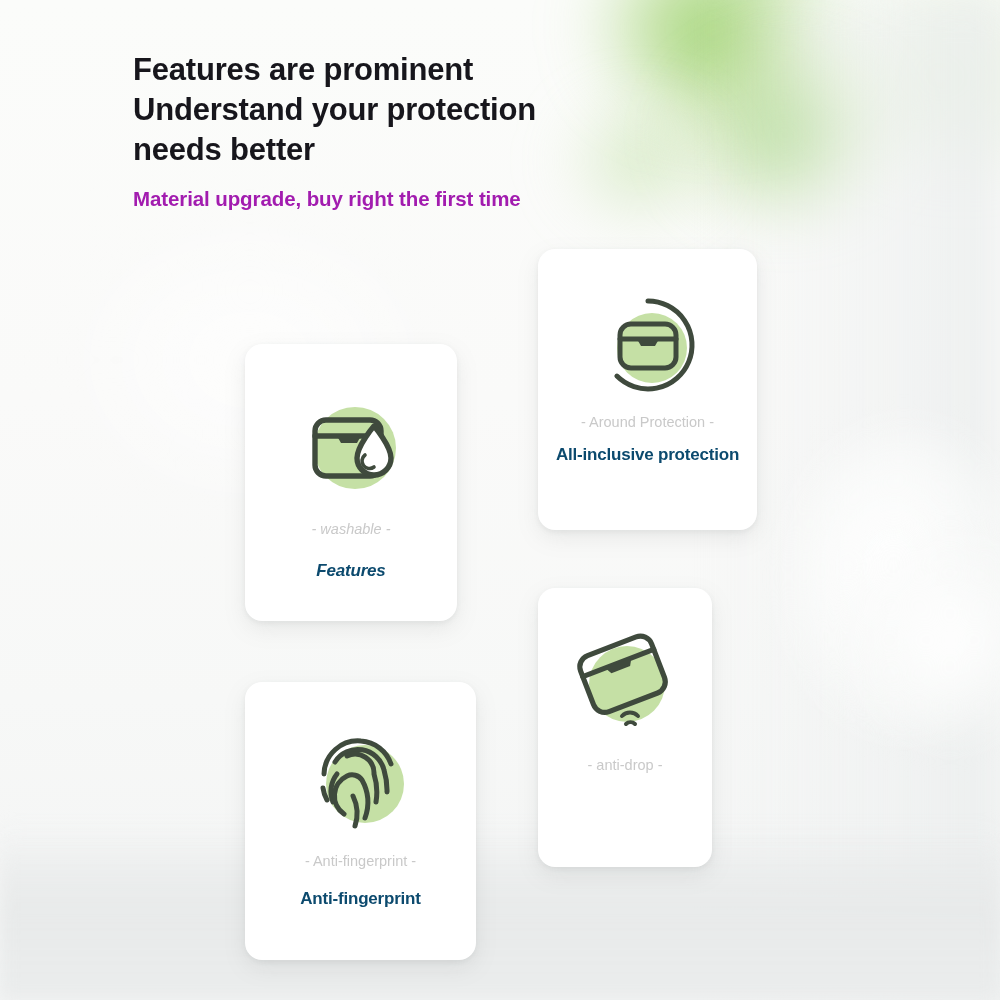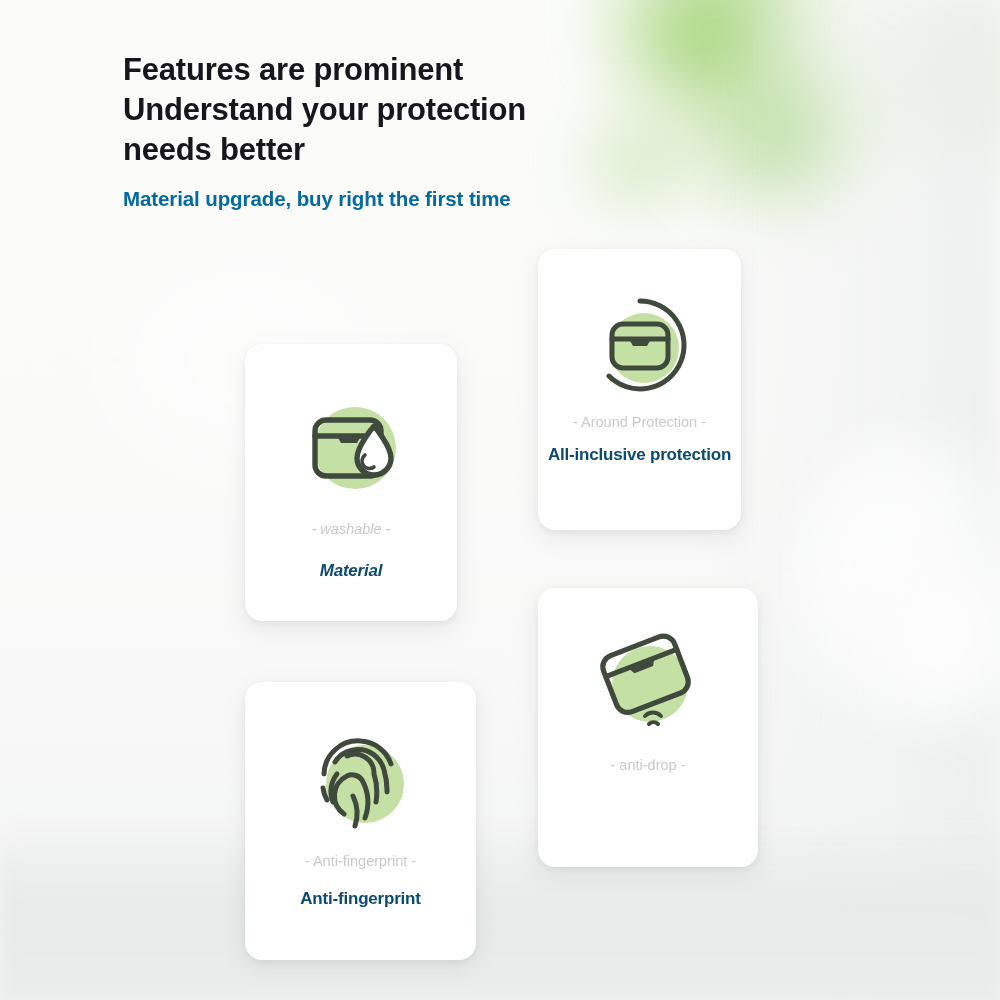--- a/index.html
+++ b/index.html
@@ -105,39 +105,39 @@
   .bg-floor-edge {
     position: absolute;
     left: 0; bottom: 152px; width: 1000px; height: 26px;
     background: linear-gradient(180deg, rgba(255,255,255,0) 0%, rgba(238,240,240,0.5) 100%);
     filter: blur(10px);
   }
 
   
   .headings {
     position: absolute;
-    left: 123px;
+    left: 133px;
     top: 50px;
     width: 620px;
   }
   .title {
     margin: 0;
     font-size: 31px;
     line-height: 40px;
     font-weight: bold;
     color: #17161c;
     letter-spacing: -0.2px;
     white-space: pre-line;
   }
   .subtitle {
     margin: 16px 0 0 0;
     font-size: 20.5px;
     line-height: 26px;
     font-weight: bold;
-    color: #0369a1;
+    color: #a21caf;
     letter-spacing: -0.1px;
   }
 
   
   .card {
     position: absolute;
     background: #ffffff;
     border-radius: 17px;
     box-shadow:
       0 2px 5px rgba(120,125,125,0.10),
@@ -173,28 +173,28 @@
   
   #card-washable {
     left: 245px; top: 344px; width: 212px; height: 277px;
     padding-top: 48px;
     font-style: italic;
   }
   #card-washable .tagline { margin-top: 16px; }
   #card-washable .feature-title { margin-top: 22px; }
 
   #card-around {
-    left: 538px; top: 249px; width: 203px; height: 281px;
+    left: 538px; top: 249px; width: 219px; height: 281px;
     padding-top: 40px;
   }
   #card-around .tagline { margin-top: 12px; }
   #card-around .feature-title { margin-top: 13px; }
 
   #card-antidrop {
-    left: 538px; top: 588px; width: 220px; height: 279px;
+    left: 538px; top: 588px; width: 174px; height: 279px;
     padding-top: 40px;
   }
   #card-antidrop .tagline { margin-top: 16px; }
   #card-antidrop .feature-title { margin-top: 15px; }
 
   #card-antifp {
     left: 245px; top: 682px; width: 231px; height: 278px;
     padding-top: 44px;
   }
   #card-antifp .tagline { margin-top: 14px; }
@@ -236,21 +236,21 @@
         <g fill="none" stroke="#3f4a3d" stroke-width="5.4" stroke-linecap="round" stroke-linejoin="round">
           <path d="M18 33 a11 11 0 0 1 11-11 h44 a11 11 0 0 1 11 11 v34 a11 11 0 0 1 -11 11 h-44 a11 11 0 0 1 -11 -11 z"></path>
           <line x1="18" y1="38" x2="84" y2="38"></line>
         </g>
         <path d="M40 38 h24 l-4 7 h-16 z" fill="#3f4a3d"></path>
         <path d="M77 28 C77 28 60 48 60 60 a17 17 0 0 0 34 0 C94 48 77 28 77 28 z" fill="#ffffff" stroke="#3f4a3d" stroke-width="5.4" stroke-linejoin="round"></path>
         <path d="M68 57 a1 1 0 0 0 9 12" fill="none" stroke="#3f4a3d" stroke-width="3.6" stroke-linecap="round"></path>
       </svg>
     </div>
     <div class="tagline">- washable -</div>
-    <div class="feature-title">Material</div>
+    <div class="feature-title">Features</div>
   </div>
 
   <div class="card" id="card-around">
     <div class="icon-wrap">
       <svg width="104" height="104" viewBox="0 0 104 104">
         <circle cx="56" cy="55" r="35" fill="#c5e0a5"></circle>
         <path d="M52 8 a44 44 0 1 1 -31.1 75.1" fill="none" stroke="#3f4a3d" stroke-width="5" stroke-linecap="round"></path>
         <g fill="none" stroke="#3f4a3d" stroke-width="5" stroke-linecap="round" stroke-linejoin="round">
           <path d="M24 42 a11 11 0 0 1 11-11 h34 a11 11 0 0 1 11 11 v22 a11 11 0 0 1 -11 11 h-34 a11 11 0 0 1 -11 -11 z"></path>
           <line x1="24" y1="46" x2="80" y2="46"></line>

